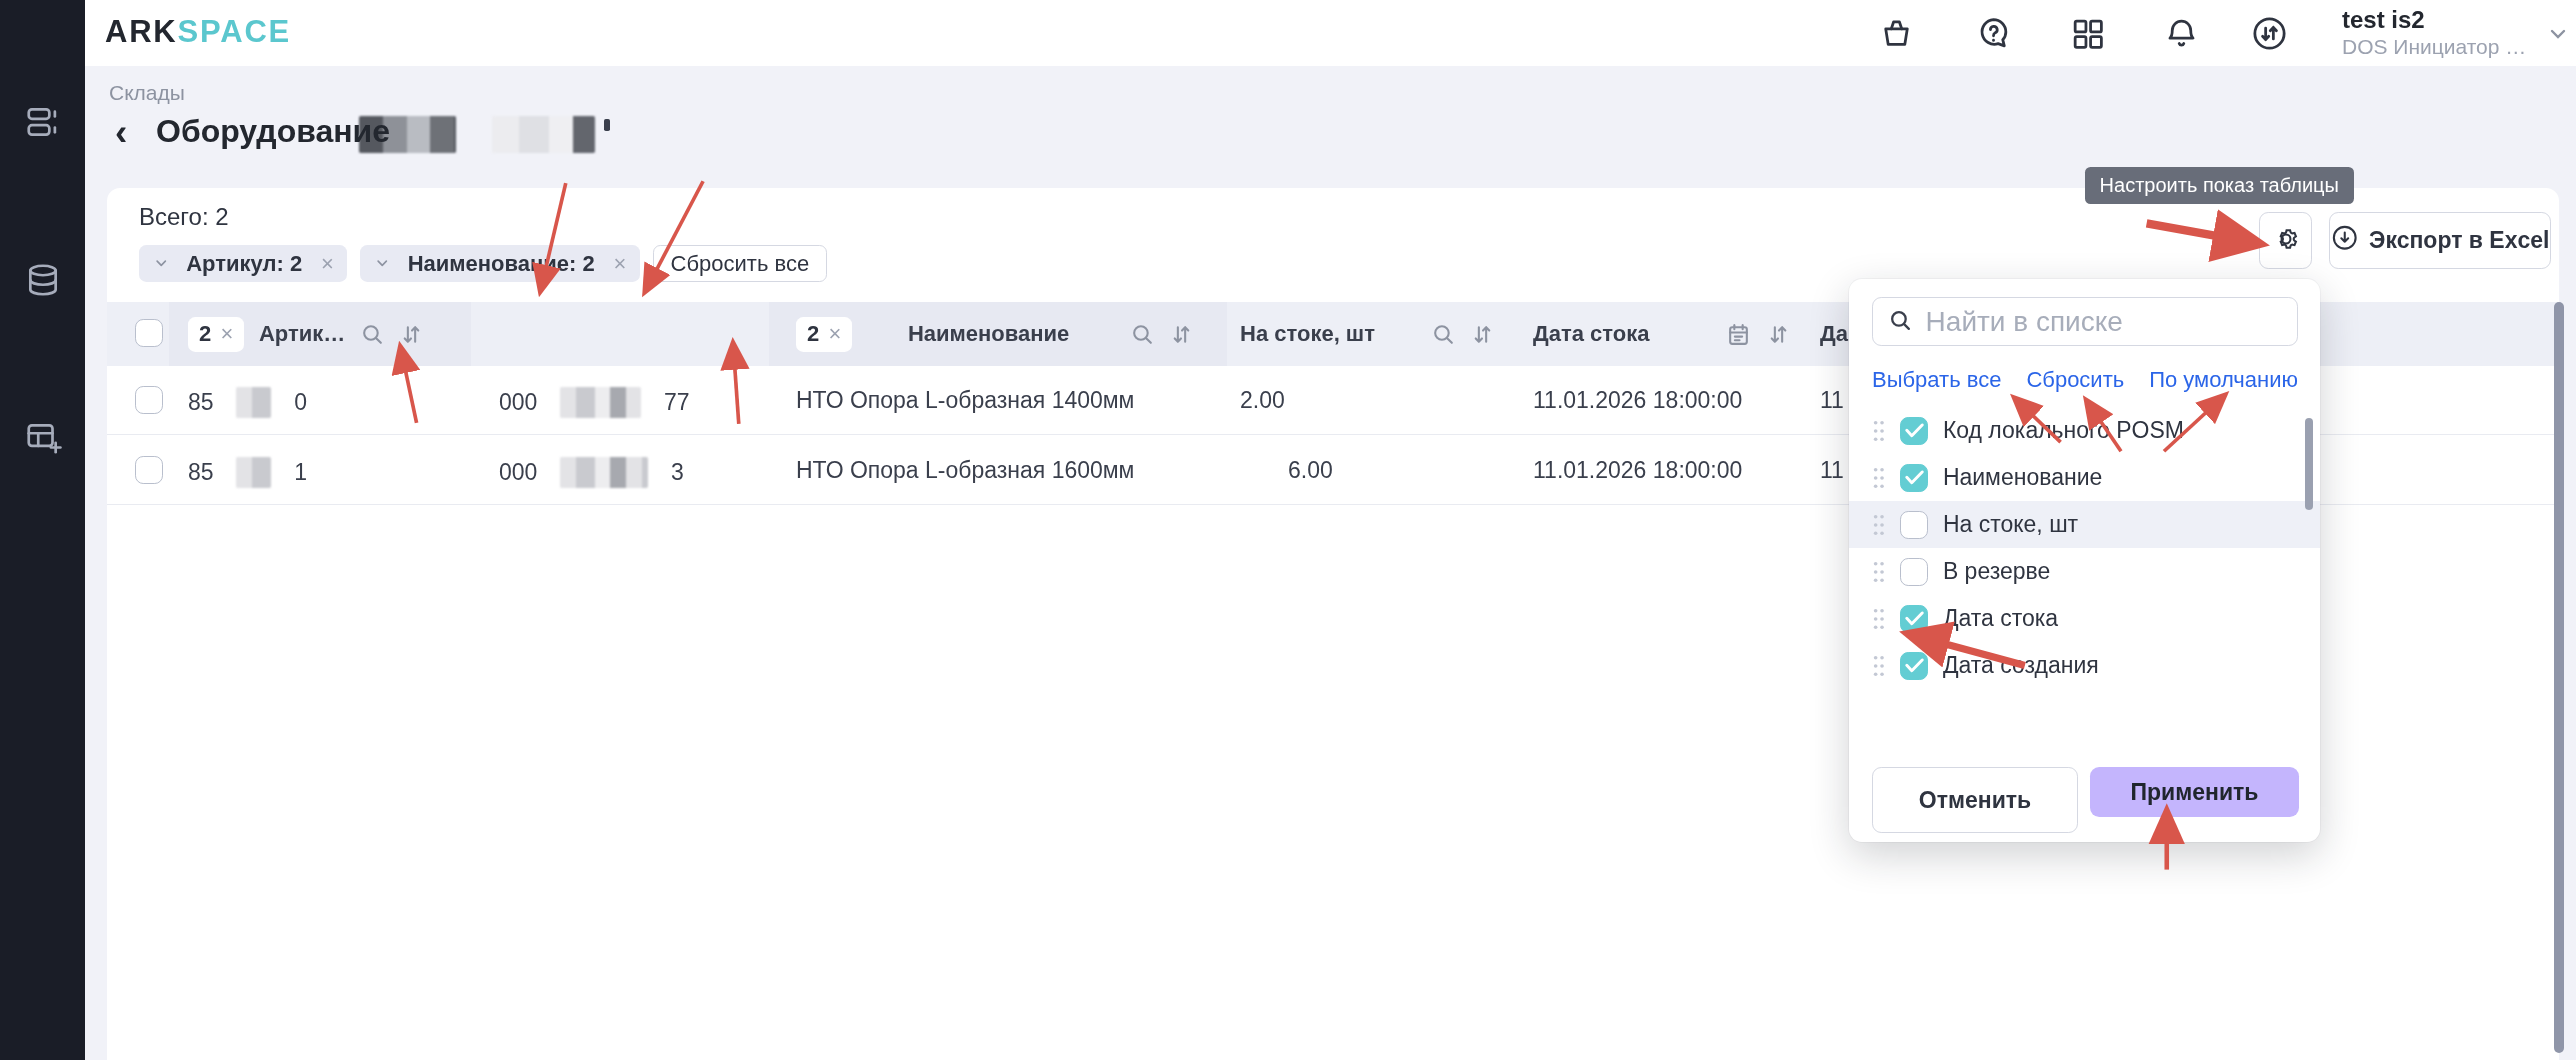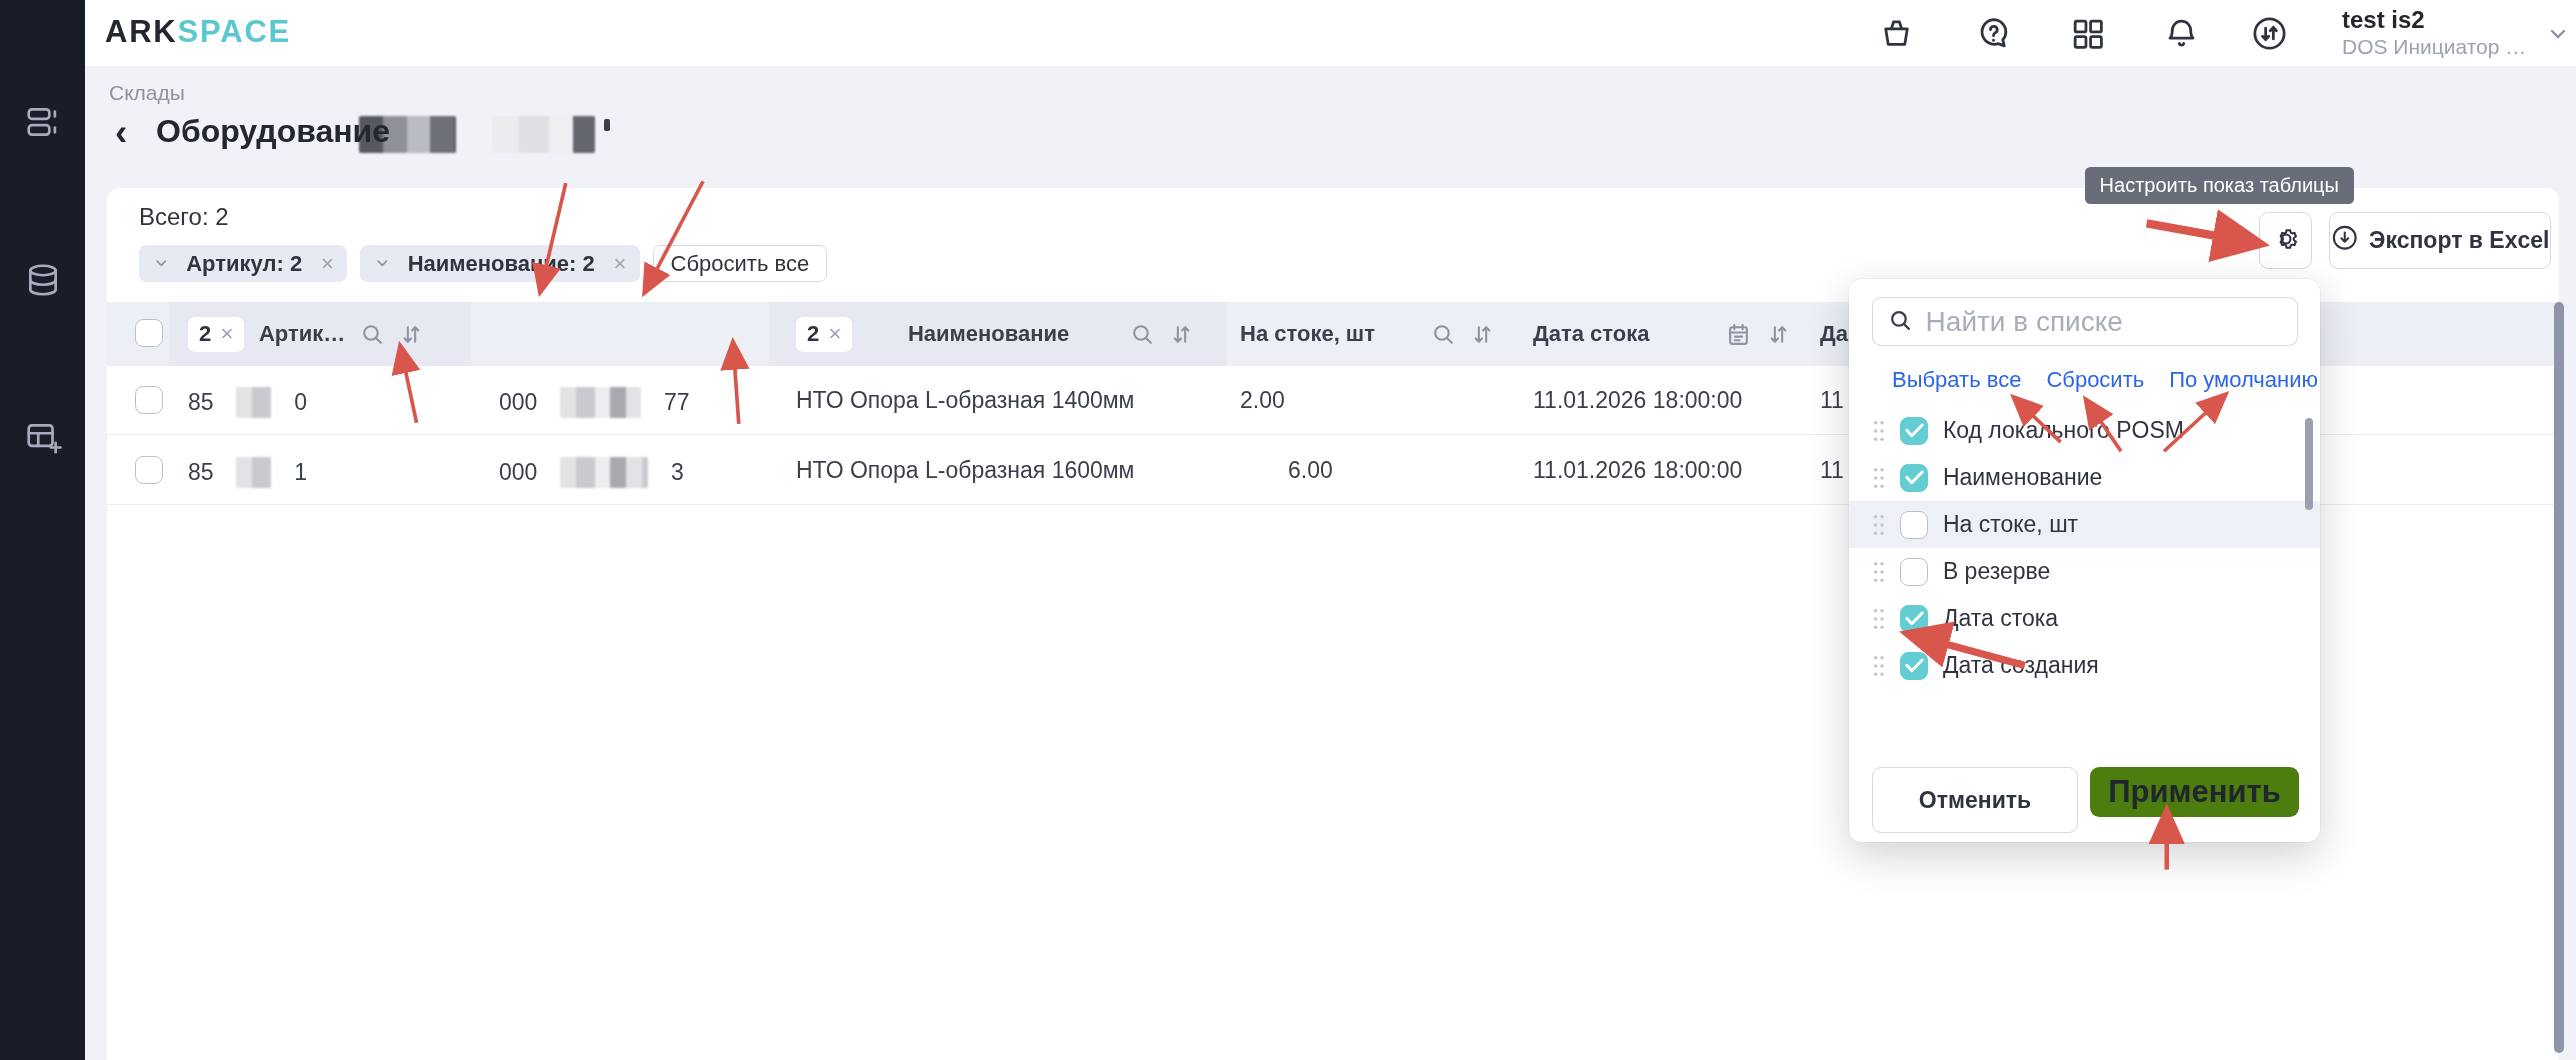--- a/index.html
+++ b/index.html
@@ -67,30 +67,30 @@
   .export-btn { left:2329px; top:212px; width:222px; height:57px; background:#FFF; border:0.9px solid #D5D8E2; border-radius:9.2px; display:flex; align-items:center; justify-content:center; gap:11px; font-size:23px; font-weight:bold; color:#2F3440; z-index:3; cursor:pointer; }
   .export-btn svg { width:27.5px; height:27.5px; stroke:#2F3440; fill:none; stroke-width:1.8; stroke-linecap:round; stroke-linejoin:round; }
   .tooltip { left:2085px; top:167px; height:37px; padding:0 14.6px; background:#686D79; border-radius:5.5px; color:#FFF; font-size:20px; display:flex; align-items:center; z-index:30; }
 
   
   .popup { left:1849px; top:279px; width:471px; height:563px; background:#FFF; border-radius:13px; box-shadow:0 13px 40px rgba(26,29,39,.20), 0 0 0 0.9px rgba(26,29,39,.04); z-index:20; }
   .psearch { position:absolute; left:23px; top:18.3px; width:426px; height:49px; border:0.9px solid #D5D8E2; border-radius:9.2px; display:flex; align-items:center; gap:13px; padding:0 14.6px; background:#FFF; }
   .psearch svg { width:25px; height:25px; stroke:#3A3F4C; fill:none; stroke-width:2.2; stroke-linecap:round; flex:none; }
   .psearch input { border:none; outline:none; font-size:28px; color:#2F3440; width:100%; font-family:"Liberation Sans",sans-serif; background:transparent; }
   .psearch input::placeholder { color:#A7ADBA; }
-  .plinks { position:absolute; left:23px; top:88px; width:426px; display:flex; justify-content:space-between; font-size:22px; color:#2B65E8;margin-left:20px; }
+  .plinks { position:absolute; left:23px; top:88px; width:426px; display:flex; justify-content:space-between; font-size:22px; color:#2B65E8; }
   .plinks span { cursor:pointer; }
   .plist { position:absolute; left:0; top:128px; width:471px; }
   .pitem { height:47px; display:flex; align-items:center; gap:14.6px; padding-left:23px; font-size:23px; color:#2F3440; cursor:grab; }
   .pitem.hl { background:#EEF0F7; }
   .handle svg { width:13.7px; height:24px; display:block; }
   .handle circle { fill:#C3C8D4; }
   .pscroll { position:absolute; right:7.3px; top:139px; width:8.2px; height:92px; background:#9AA0B0; border-radius:4.6px; }
   .pbtn-cancel { position:absolute; left:23px; top:488px; width:206px; height:66px; background:#FFF; border:0.9px solid #D5D8E2; border-radius:9.2px; font-size:23px; font-weight:bold; color:#2F3440; display:flex; align-items:center; justify-content:center; cursor:pointer; }
-  .pbtn-apply { position:absolute; left:241px; top:488px; width:209px; height:50px; background:#4d7c0f; border:none; border-radius:9.2px; font-size:31px; font-weight:bold; color:#20262E; display:flex; align-items:center; justify-content:center; cursor:pointer; }
+  .pbtn-apply { position:absolute; left:241px; top:488px; width:209px; height:50px; background:#c4b5fd; border:none; border-radius:9.2px; font-size:23px; font-weight:bold; color:#20262E; display:flex; align-items:center; justify-content:center; cursor:pointer; }
 
   
   .page-scroll { left:2554px; top:302px; width:10px; height:751px; background:#8F95A8; border-radius:5.5px; z-index:25; }
 
   
   .arrows { left:0; top:0; width:2576px; height:1060px; z-index:40; pointer-events:none; }
 </style>
 </head>
 <body>
 

